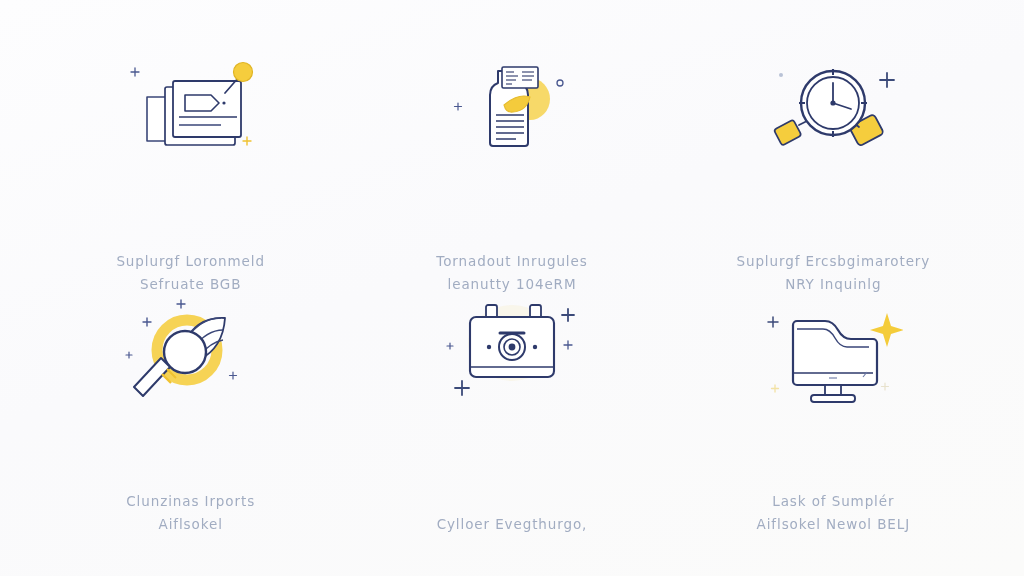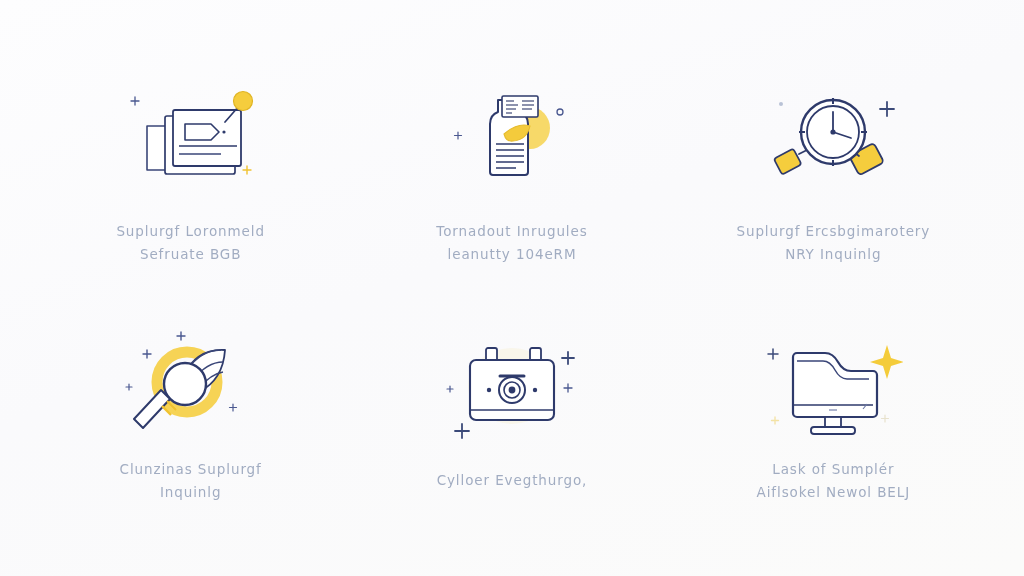--- a/index.html
+++ b/index.html
@@ -29,21 +29,21 @@
     display: grid;
     grid-template-columns: repeat(3, 1fr);
     grid-template-rows: 1fr 1fr;
     padding: 56px 30px 40px 30px;
     box-sizing: border-box;
   }
   .cell {
     display: flex;
     flex-direction: column;
     align-items: center;
-    justify-content: center;
+    justify-content: space-between;
   }
   .icon-wrap {
     position: relative;
     width: 150px;
     height: 120px;
     display: flex;
     align-items: center;
     justify-content: center;
   }
   .icon-wrap svg {
@@ -222,22 +222,22 @@
             <line x1="8" y1="56" x2="8" y2="62"></line>
             <line x1="5" y1="59" x2="11" y2="59"></line>
           </g>
           <g stroke="#4a5890" stroke-width="1.2" stroke-linecap="round">
             <line x1="112" y1="76" x2="112" y2="83"></line>
             <line x1="108.5" y1="79.5" x2="115.5" y2="79.5"></line>
           </g>
         </svg>
       </div>
       <div class="caption">
-        <span class="line">Clunzinas Suplurgf</span>
-        <span class="line">Inquinlg</span>
+        <span class="line">Clunzinas Irports</span>
+        <span class="line">Aiflsokel</span>
       </div>
     </div>
 
     <div class="cell cell-r2">
       <div class="icon-wrap">
         <svg width="140" height="112" viewBox="0 0 140 112" fill="none">
 
           <ellipse cx="70" cy="44" rx="44" ry="38" fill="#f6e3a0" opacity="0.18"></ellipse>
 
           <rect x="44" y="6" width="11" height="16" rx="2" stroke="#2e3a6b" stroke-width="1.8" fill="#ffffff"></rect>

